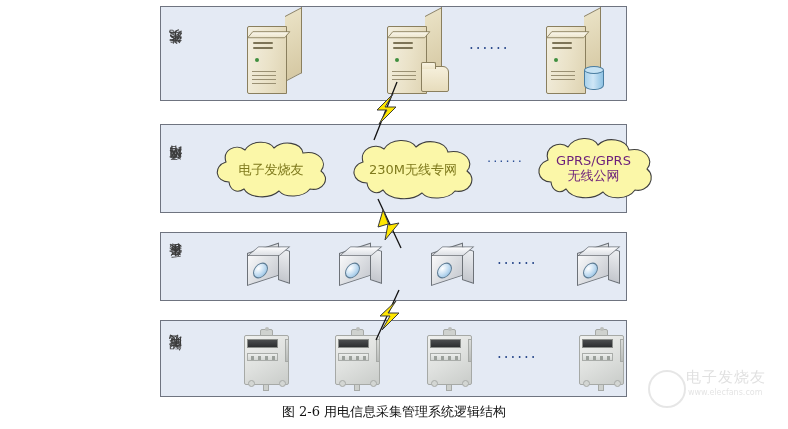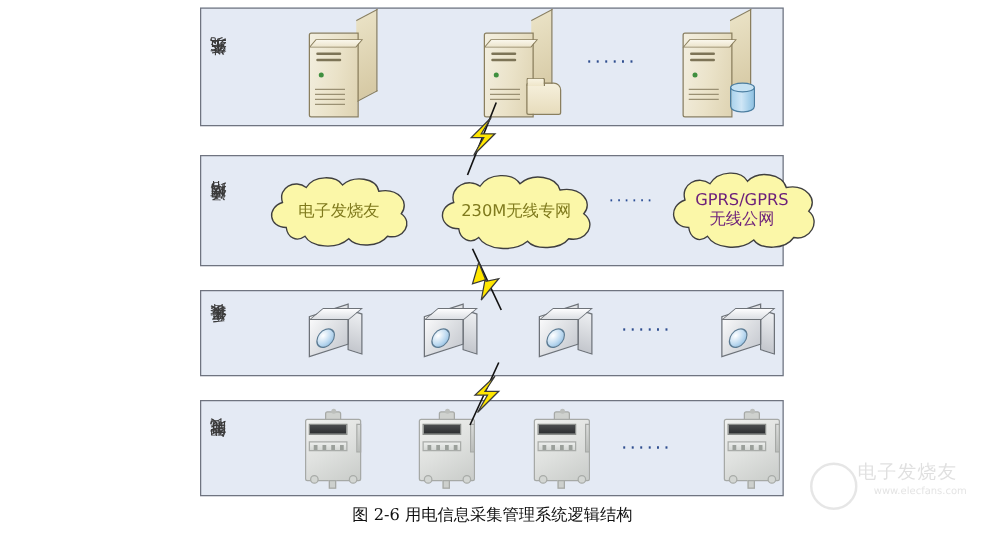--- a/index.html
+++ b/index.html
@@ -361,21 +361,21 @@
     left: 38px;
     top: 2px;
     font-family: "DejaVu Sans", sans-serif;
     font-size: 15px;
     color: #9a9a9a;
     white-space: nowrap;
     letter-spacing: 1px;
   }
   .wm-url {
     position: absolute;
-    left: 51px;
+    left: 40px;
     top: 22px;
     font-family: "DejaVu Sans", sans-serif;
     font-size: 8px;
     color: #a5a5a5;
     white-space: nowrap;
   }
   .wm-mark {
     position: absolute;
     left: 0; top: 4px;
     width: 34px; height: 34px;

